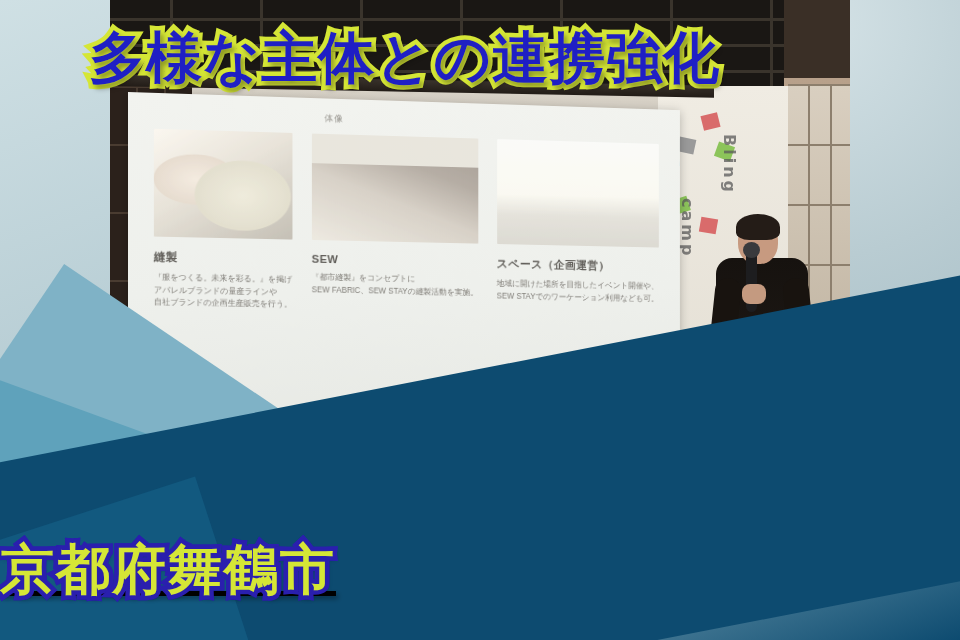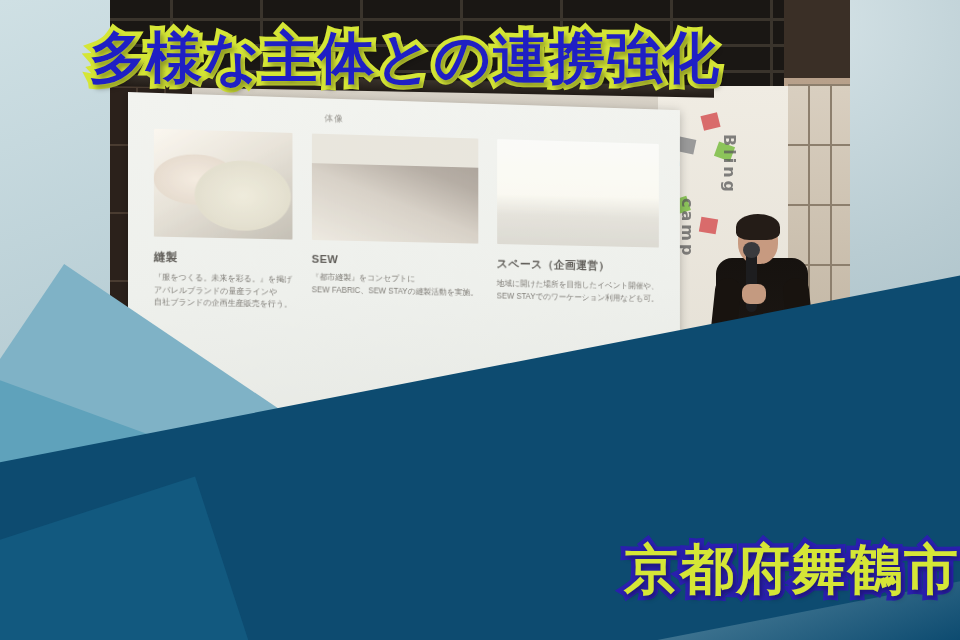--- a/index.html
+++ b/index.html
@@ -286,23 +286,24 @@
     color: #1f1fc4;
     -webkit-text-stroke: 9px #d5e636;
     paint-order: stroke fill;
     text-shadow:
        0 0 1px #d5e636,
        3px 4px 5px rgba(0,0,0,.35);
   }
   .bottom-block {
     position: absolute;
     left: 0; top: 534px; width: 960px;
-    text-align: right;
+    text-align: left;
     z-index: 40;
     pointer-events: none;
+    text-decoration: underline;
   }
   .bottom-line {
     font-family: "DejaVu Sans", "Liberation Sans", sans-serif;
     font-weight: bold;
     font-size: 54px;
     letter-spacing: 2px;
     color: #d5e636;
     -webkit-text-stroke: 9px #2a1fae;
     paint-order: stroke fill;
     text-shadow: 2px 3px 5px rgba(0,0,0,.35);

